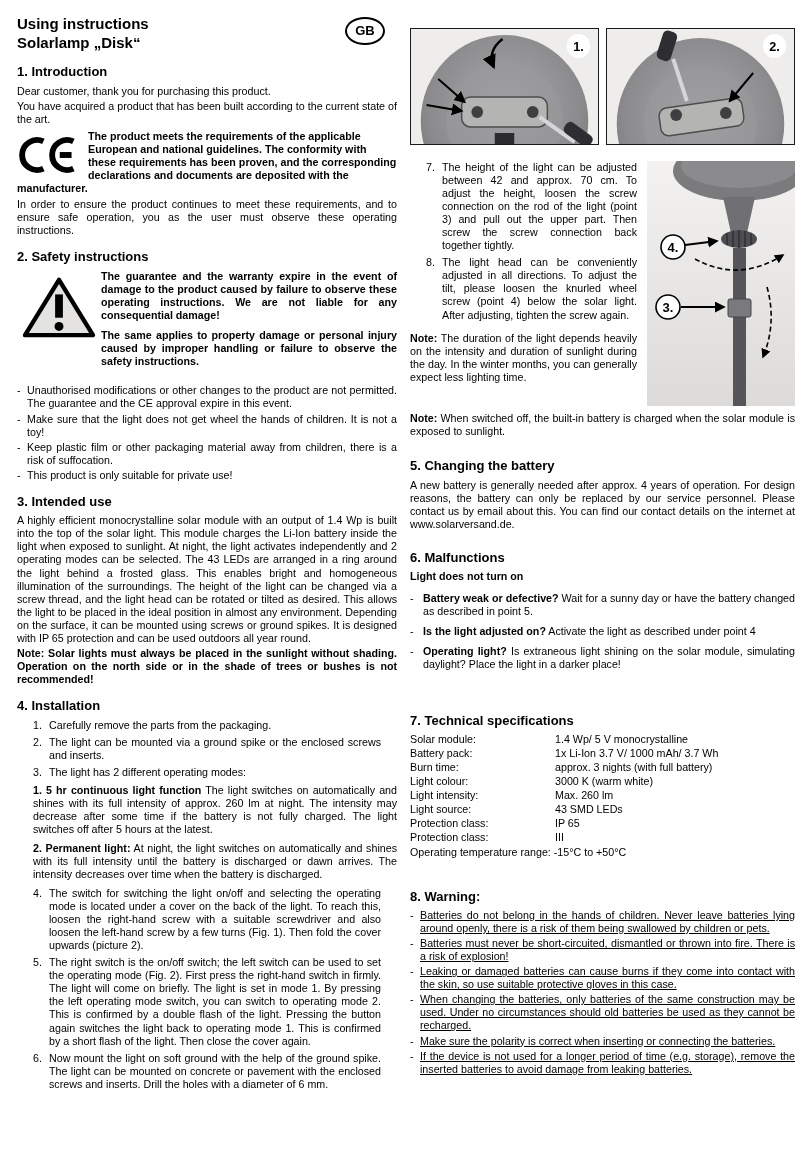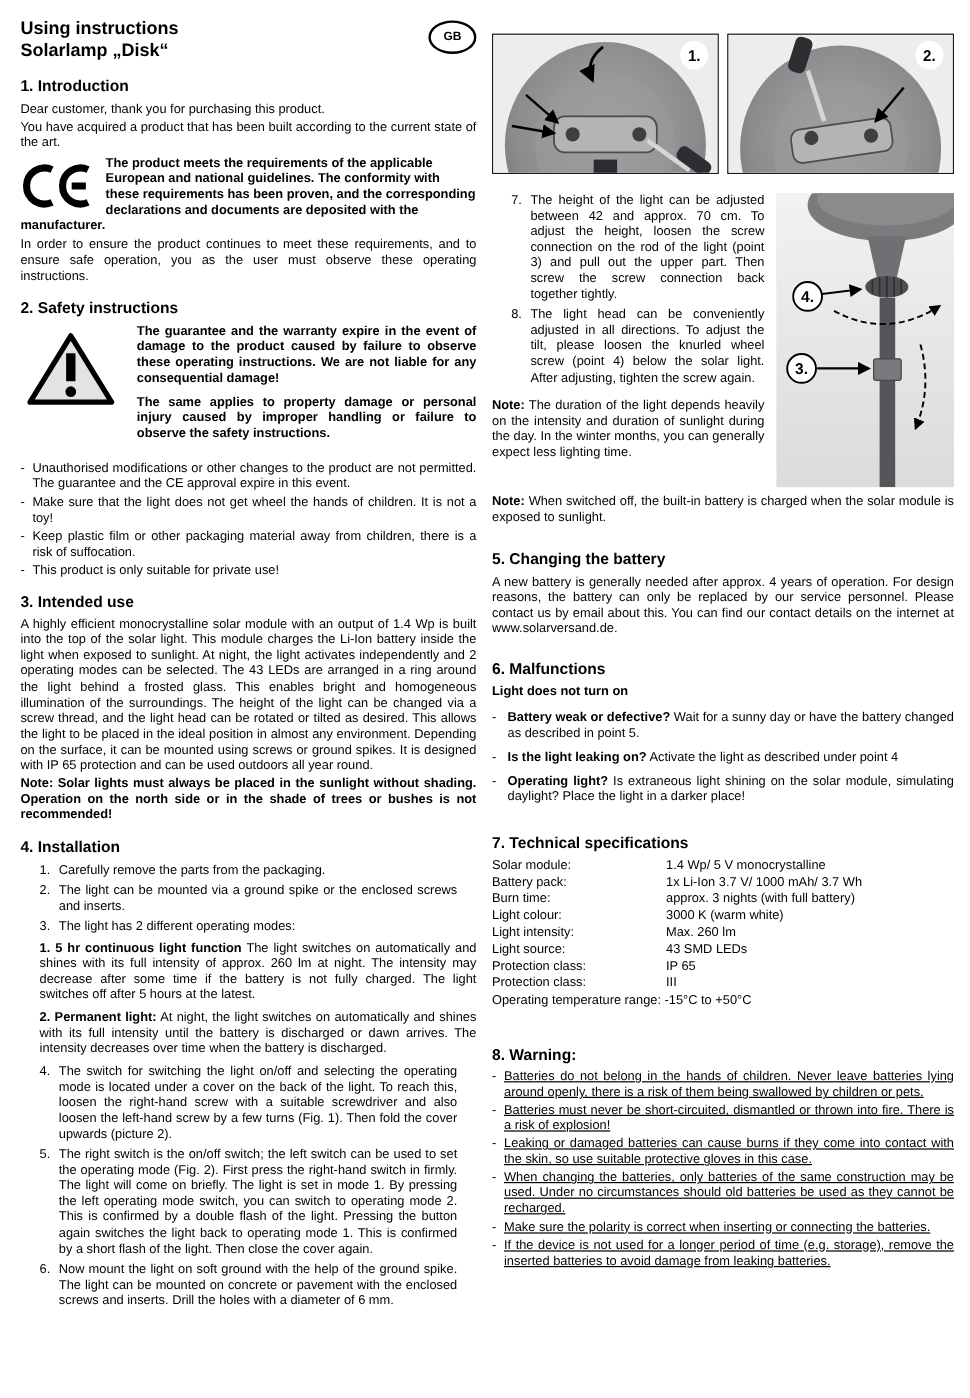--- a/index.html
+++ b/index.html
@@ -13,32 +13,32 @@
   .col-left  { width: 380px; flex: none; }
   .col-right { width: 385px; flex: none; }
 
   p { margin: 0 0 2px; text-align: justify; }
   .b { font-weight: bold; }
   h2 { font-size: 13px; font-weight: bold; margin: 12px 0 5px; line-height: 1.2; }
 
   .doc-header { position: relative; margin-bottom: 9px; }
   .title { font-size: 15px; font-weight: bold; line-height: 1.28; }
   .gb-badge {
-    position: absolute; right: 0; top: 3px; width: 40px; height: 28px;
+    position: absolute; right: 12px; top: 3px; width: 40px; height: 28px;
     border: 2.5px solid #000; border-radius: 50%;
     display: flex; align-items: center; justify-content: center;
-    font-weight: bold; font-size: 10px;
+    font-weight: bold; font-size: 13px;
   }
 
   .ce-block { margin: 4px 0 3px; }
   .ce-logo { float: left; width: 60px; height: 44px; margin: 3px 11px 2px 0; }
   .ce-text { font-weight: bold; text-align: justify; }
   .after-ce { clear: none; }
 
-  .warn-row { display: flex; gap: 13px; margin: 3px 0 9px; justify-content: space-between; }
+  .warn-row { display: flex; margin: 3px 0 9px; justify-content: space-between; }
   .warn-icon { flex: none; width: 84px; display: flex; justify-content: center; padding-top: 5px; }
   .warn-texts { flex: 1; }
   .warn-texts p { font-weight: bold; margin: 0 0 7px; }
 
   .ditem { padding-left: 10px; text-indent: -10px; text-align: justify; margin: 0 0 2px; }
   .ditem .dash { display: inline-block; width: 10px; text-indent: 0; }
   .ditem.wide { padding-left: 13px; text-indent: -13px; margin-bottom: 7px; }
   .ditem.wide .dash { width: 13px; }
 
   .step { padding-left: 16px; text-indent: -16px; text-align: justify; margin: 0 16px 4px; }
@@ -51,21 +51,21 @@
 
   .wrap-block { }
   .fig3 { float: right; width: 148px; height: 245px; margin: 0 0 6px 10px; background: #eceae7; }
   .fig3 svg { display: block; }
   .note { margin: 10px 0 0; }
   .clearit { clear: both; }
   .note2 { margin-top: 9px; }
 
   .mt-battery { margin-top: 20px; }
   .mt-malf { margin-top: 19px; }
-  .mt-specs { margin-top: 24px; }
+  .mt-specs { margin-top: 42px; }
   .mt-warn { margin-top: 29px; }
   .malf-sub { margin: 2px 0 8px; font-weight: bold; }
 
   .spec-row { display: flex; line-height: 1.3; }
   .spec-label { width: 145px; flex: none; }
   .spec-last { margin-top: 1px; line-height: 1.3; }
 
   .warn-list .ditem { margin-bottom: 2px; text-decoration: underline; }
 </style>
 </head>
@@ -258,21 +258,21 @@
     <p class="note2 clearit"><span class="b">Note:</span><span> When switched off, the built-in battery is charged when the solar module is exposed to sunlight.</span></p>
 
     <h2 class="mt-battery">5. Changing the battery</h2>
     <p>A new battery is generally needed after approx. 4 years of operation. For design reasons, the battery can only be replaced by our service personnel. Please contact us by email about this. You can find our contact details on the internet at www.solarversand.de.</p>
 
     <h2 class="mt-malf">6. Malfunctions</h2>
     <p class="malf-sub">Light does not turn on</p>
 
     <div>
       <div class="ditem wide"><span class="dash">-</span><span class="b">Battery weak or defective?</span><span> Wait for a sunny day or have the battery changed as described in point 5.</span></div>
-      <div class="ditem wide"><span class="dash">-</span><span class="b">Is the light leaking on?</span><span> Activate the light as described under point 4</span></div>
+      <div class="ditem wide"><span class="dash">-</span><span class="b">Is the light adjusted on?</span><span> Activate the light as described under point 4</span></div>
       <div class="ditem wide"><span class="dash">-</span><span class="b">Operating light?</span><span> Is extraneous light shining on the solar module, simulating daylight? Place the light in a darker place!</span></div>
     </div>
 
     <h2 class="mt-specs">7. Technical specifications</h2>
 
     <div>
       <div class="spec-row">
           <span class="spec-label">Solar module:</span>
           <span class="spec-value">1.4 Wp/ 5 V monocrystalline</span>
         </div>

